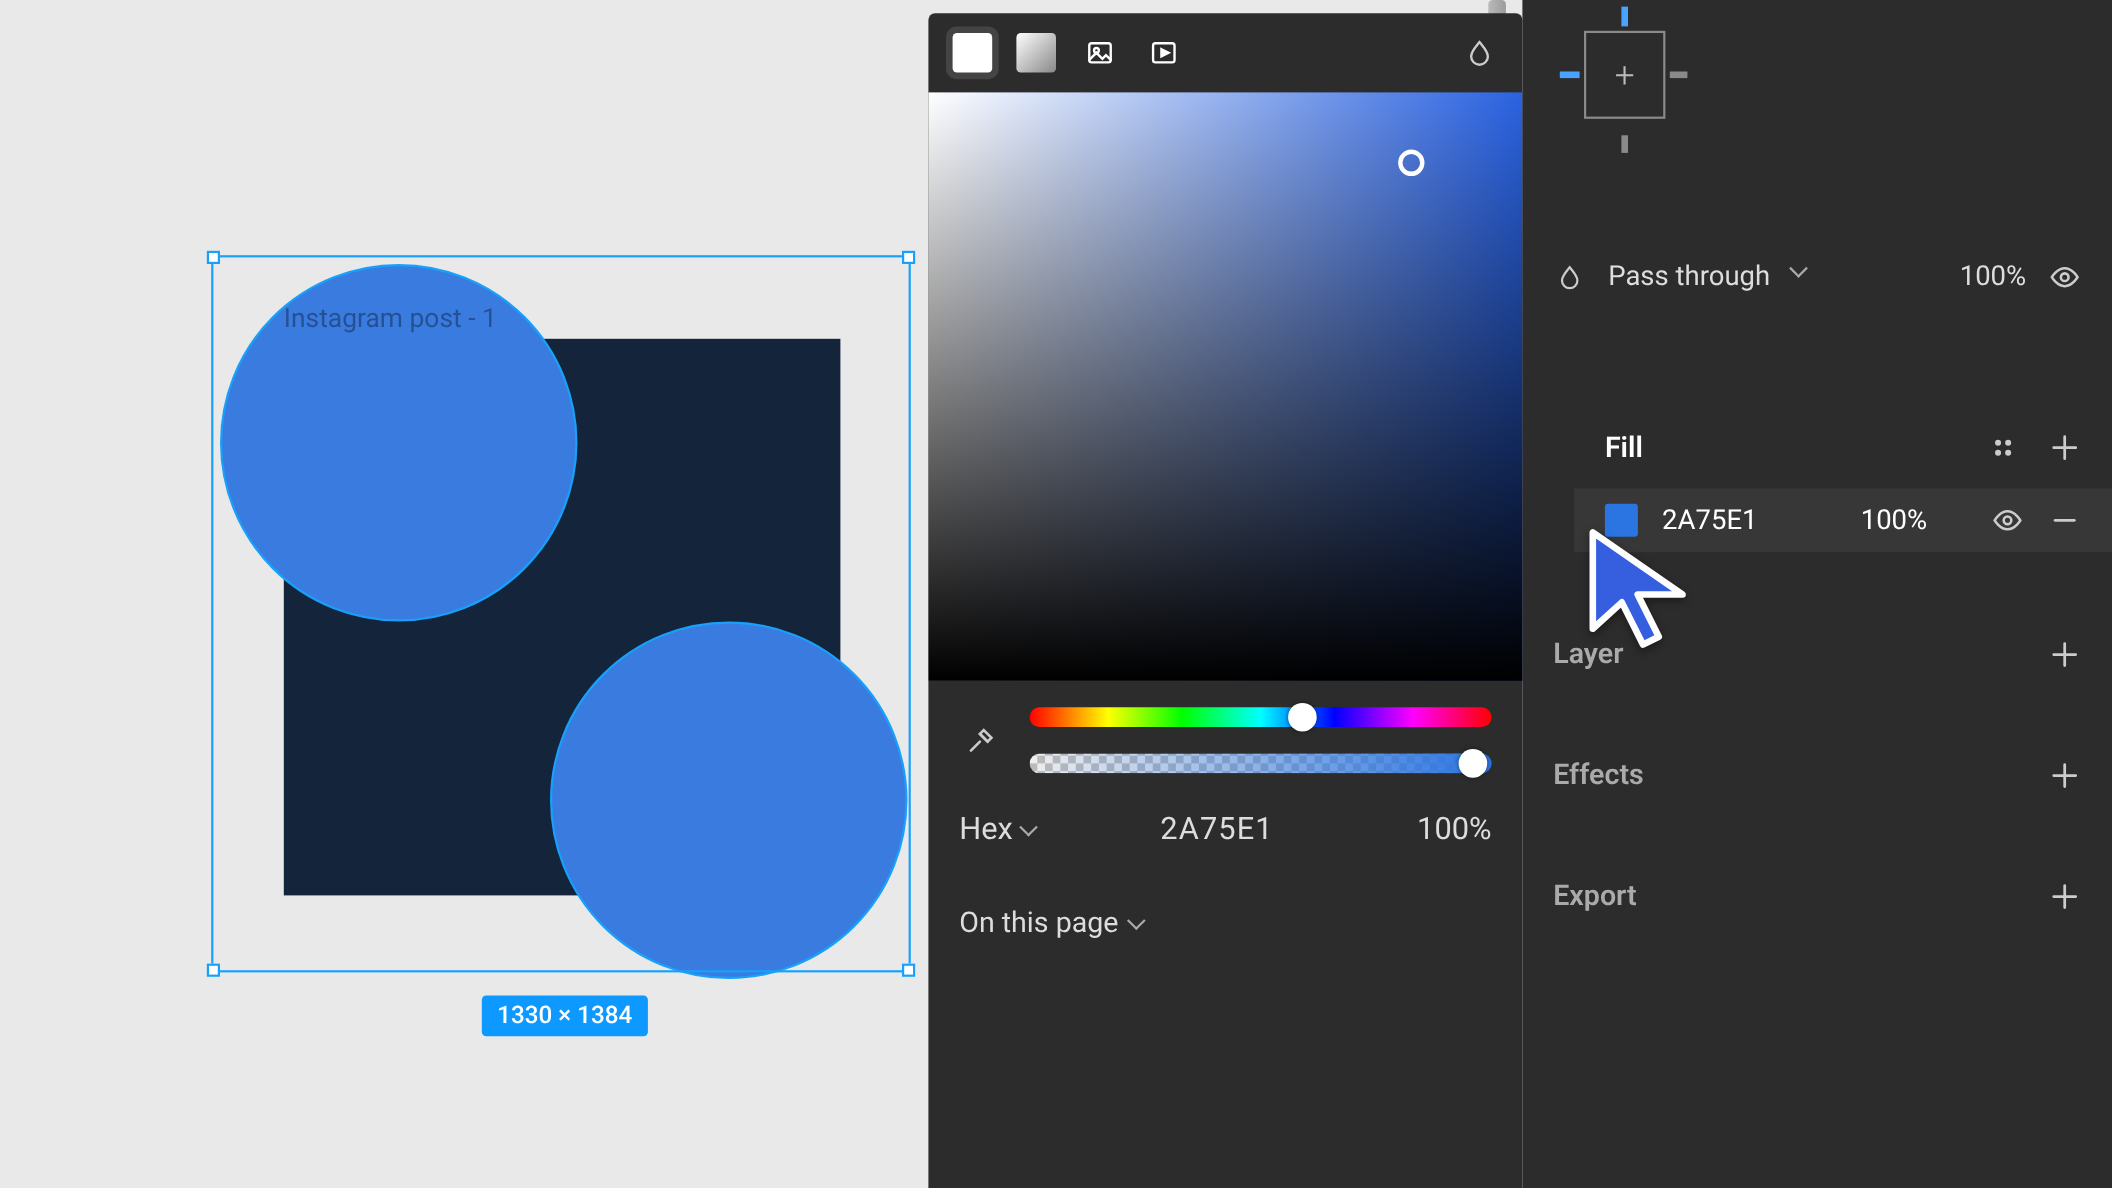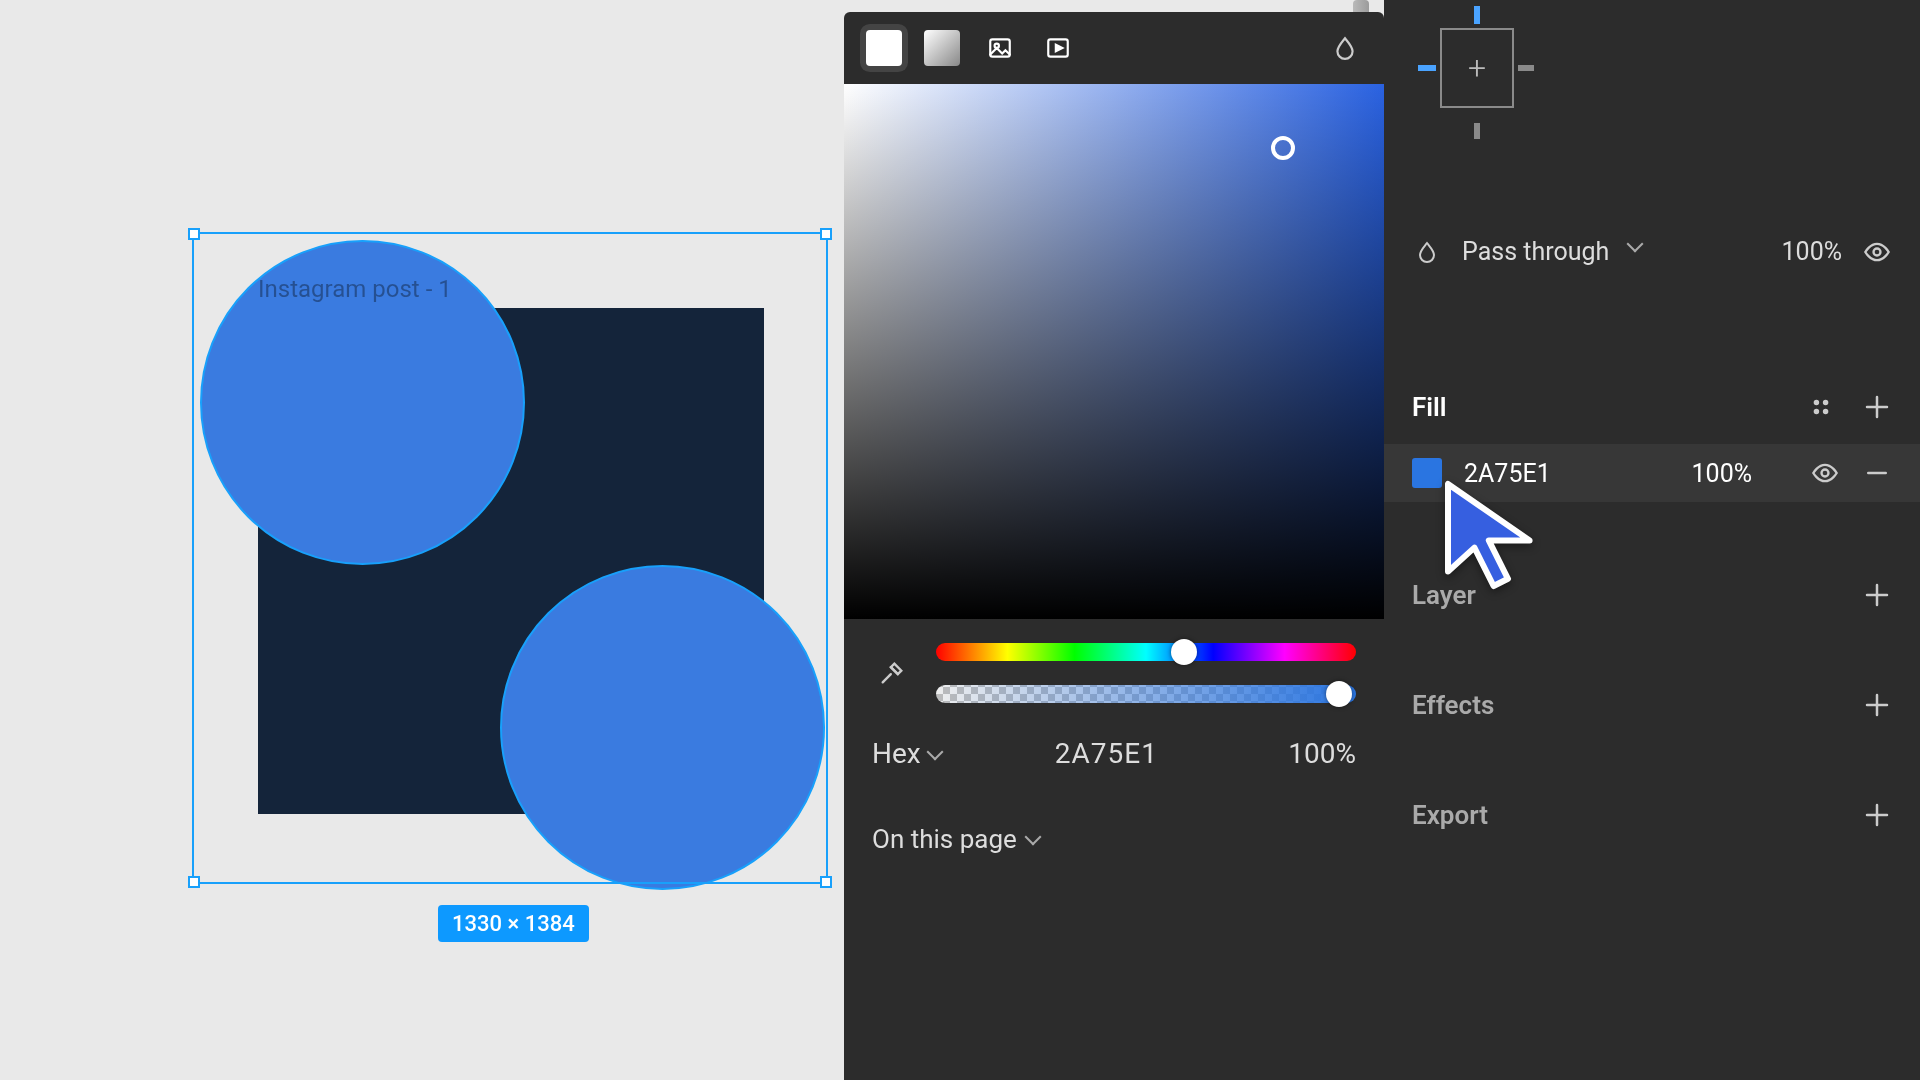--- a/index.html
+++ b/index.html
@@ -218,21 +218,21 @@
   }
   .sect-header { display:flex; align-items:center; gap:16px; font-size:26px; font-weight:600; }
   .sect-header .hdr-right { margin-left:auto; display:flex; gap:26px; align-items:center; }
   .ico { width:30px;height:30px; display:flex;align-items:center;justify-content:center; color:#ccc; cursor:pointer;}
 
   .layer-sect { top: 205px; }
   .layer-row { margin-top:32px; display:flex;align-items:flex-start;gap:20px; font-size:25px; color:#ddd;}
   .layer-row .sp { flex:1; }
   .op { color:#ddd; }
 
-  .fill-sect { top: 392px; }
+  .fill-sect { top: 392px; margin-left: 47px; }
   .fill-row { margin-top:36px; display:flex; align-items:center; gap:22px; font-size:25px;}
   .fill-row.rowbg { position:relative; }
   .fill-row.rowbg::before {
     content:""; position:absolute; left:-28px; right:-28px; top:-14px; bottom:-14px;
     background:#373737;
   }
   .fill-row > * { position:relative; }
   .swatch { width:30px;height:30px;background:#2a75e1;border-radius:3px; }
 
   .stroke-sect { top:580px; }

